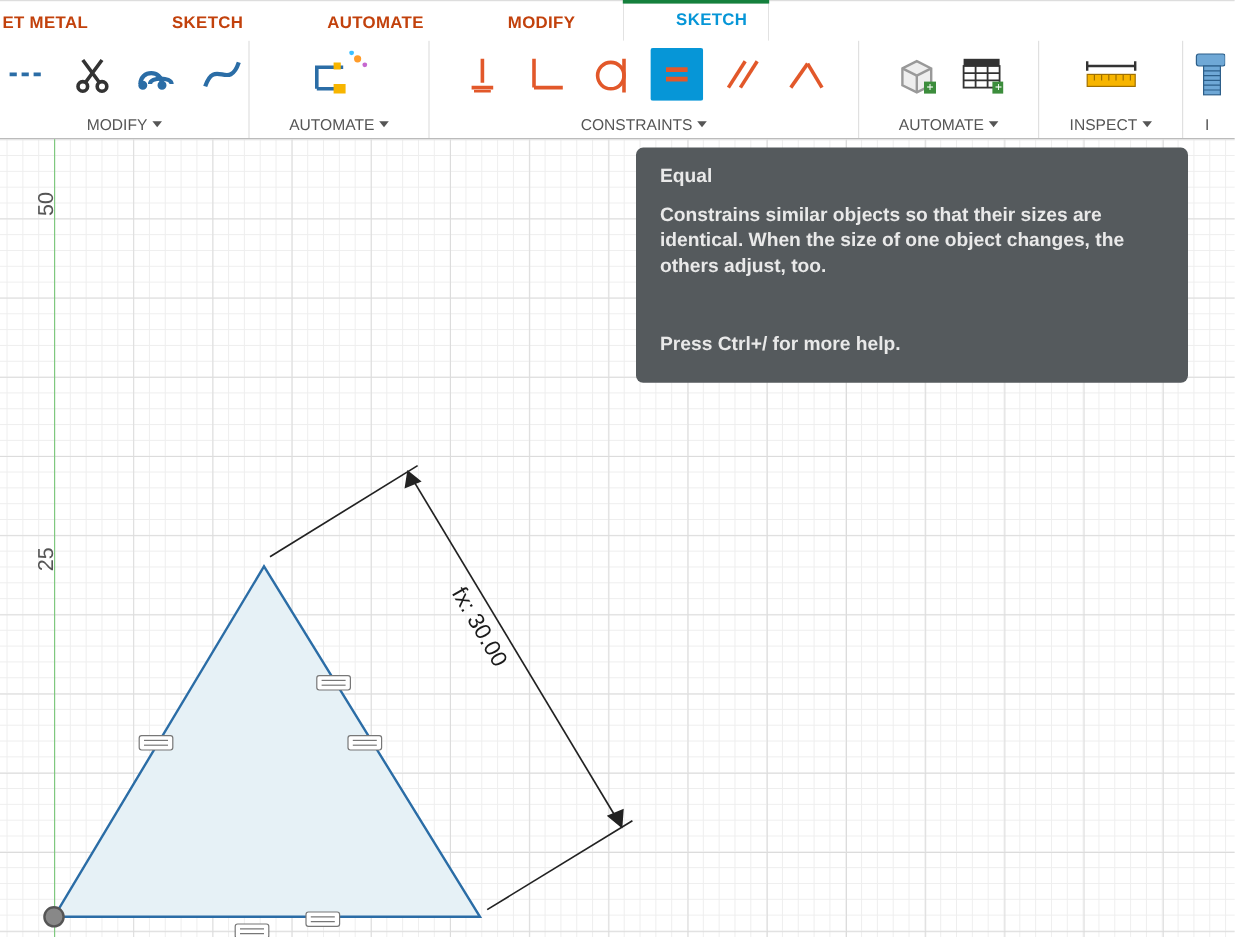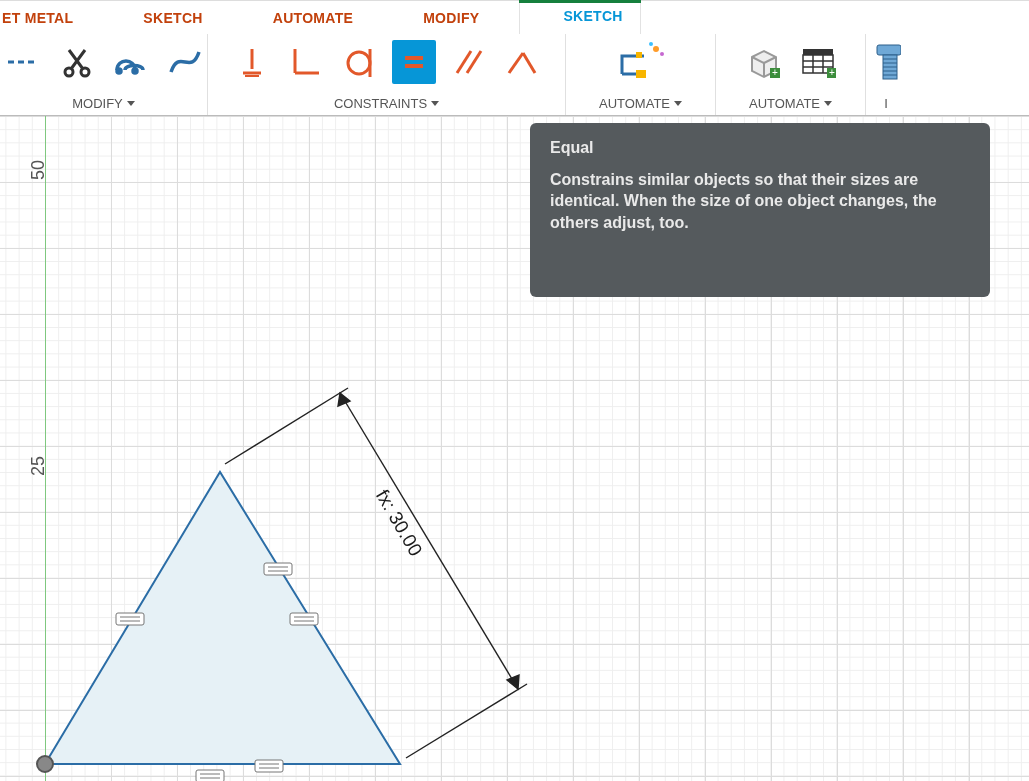--- a/index.html
+++ b/index.html
@@ -195,78 +195,20 @@
             <path d="M4 28 C12 4, 24 32, 32 8" stroke="#2b6da6" stroke-width="3.5" fill="none"></path>
           </svg>
       </span>
     </div>
     <div class="panel-label">
       <span>MODIFY</span>
         <span class="caret"></span>
     </div>
   </div>
 
-  <div class="panel" style="width:358px">
-    <div class="icons">
-      <span class="ico-btn">
-        <svg width="34" height="34">
-            <g stroke="#e2582a" stroke-width="3">
-              <line x1="17" y1="4" x2="17" y2="24"></line>
-              <line x1="8" y1="28" x2="26" y2="28"></line>
-              <line x1="10" y1="31" x2="24" y2="31" stroke-width="2"></line>
-            </g>
-          </svg>
-      </span>
-      <span class="ico-btn">
-        <svg width="34" height="34">
-            <g stroke="#e2582a" stroke-width="3">
-              <line x1="6" y1="28" x2="6" y2="4"></line>
-              <line x1="6" y1="28" x2="30" y2="28"></line>
-            </g>
-          </svg>
-      </span>
-      <span class="ico-btn">
-        <svg width="34" height="34">
-            <g stroke="#e2582a" stroke-width="3" fill="none">
-              <circle cx="16" cy="18" r="11"></circle>
-              <line x1="27" y1="4" x2="27" y2="32"></line>
-            </g>
-          </svg>
-      </span>
-      <span class="ico-btn selected">
-        <svg width="34" height="34">
-            <g stroke="#e2582a" stroke-width="4">
-              <line x1="8" y1="13" x2="26" y2="13"></line>
-              <line x1="8" y1="21" x2="26" y2="21"></line>
-            </g>
-          </svg>
-      </span>
-      <span class="ico-btn">
-        <svg width="34" height="34">
-            <g stroke="#e2582a" stroke-width="3">
-              <line x1="6" y1="28" x2="20" y2="6"></line>
-              <line x1="16" y1="28" x2="30" y2="6"></line>
-            </g>
-          </svg>
-      </span>
-      <span class="ico-btn">
-        <svg width="34" height="34">
-            <g stroke="#e2582a" stroke-width="3">
-              <line x1="4" y1="28" x2="18" y2="8"></line>
-              <line x1="18" y1="8" x2="30" y2="28"></line>
-            </g>
-          </svg>
-      </span>
-    </div>
-    <div class="panel-label">
-      <span>CONSTRAINTS</span>
-        <span class="caret"></span>
-    </div>
-  </div>
-
   <div class="panel" style="width:150px">
     <div class="icons">
       <span class="ico-btn" style="width:58px">
         <svg width="50" height="40">
             <g>
               <circle cx="40" cy="7" r="3" fill="#ff9c2a"></circle>
               <circle cx="46" cy="12" r="2" fill="#c668d0"></circle>
               <circle cx="35" cy="2" r="2" fill="#3cc0ff"></circle>
               <g stroke="#2b6da6" stroke-width="3" fill="none">
                 <path d="M6 32 L6 14 L28 14"></path>
@@ -277,20 +219,78 @@
             </g>
           </svg>
       </span>
     </div>
     <div class="panel-label">
       <span>AUTOMATE</span>
         <span class="caret"></span>
     </div>
   </div>
 
+  <div class="panel" style="width:358px">
+    <div class="icons">
+      <span class="ico-btn">
+        <svg width="34" height="34">
+            <g stroke="#e2582a" stroke-width="3">
+              <line x1="17" y1="4" x2="17" y2="24"></line>
+              <line x1="8" y1="28" x2="26" y2="28"></line>
+              <line x1="10" y1="31" x2="24" y2="31" stroke-width="2"></line>
+            </g>
+          </svg>
+      </span>
+      <span class="ico-btn">
+        <svg width="34" height="34">
+            <g stroke="#e2582a" stroke-width="3">
+              <line x1="6" y1="28" x2="6" y2="4"></line>
+              <line x1="6" y1="28" x2="30" y2="28"></line>
+            </g>
+          </svg>
+      </span>
+      <span class="ico-btn">
+        <svg width="34" height="34">
+            <g stroke="#e2582a" stroke-width="3" fill="none">
+              <circle cx="16" cy="18" r="11"></circle>
+              <line x1="27" y1="4" x2="27" y2="32"></line>
+            </g>
+          </svg>
+      </span>
+      <span class="ico-btn selected">
+        <svg width="34" height="34">
+            <g stroke="#e2582a" stroke-width="4">
+              <line x1="8" y1="13" x2="26" y2="13"></line>
+              <line x1="8" y1="21" x2="26" y2="21"></line>
+            </g>
+          </svg>
+      </span>
+      <span class="ico-btn">
+        <svg width="34" height="34">
+            <g stroke="#e2582a" stroke-width="3">
+              <line x1="6" y1="28" x2="20" y2="6"></line>
+              <line x1="16" y1="28" x2="30" y2="6"></line>
+            </g>
+          </svg>
+      </span>
+      <span class="ico-btn">
+        <svg width="34" height="34">
+            <g stroke="#e2582a" stroke-width="3">
+              <line x1="4" y1="28" x2="18" y2="8"></line>
+              <line x1="18" y1="8" x2="30" y2="28"></line>
+            </g>
+          </svg>
+      </span>
+    </div>
+    <div class="panel-label">
+      <span>CONSTRAINTS</span>
+        <span class="caret"></span>
+    </div>
+  </div>
+
   <div class="panel" style="width:150px">
     <div class="icons">
       <span class="ico-btn">
         <svg width="34" height="34">
             <g stroke="#999" stroke-width="2" fill="#eee">
               <polygon points="5,12 17,6 29,12 29,26 17,32 5,26"></polygon>
               <line x1="5" y1="12" x2="17" y2="18"></line>
               <line x1="29" y1="12" x2="17" y2="18"></line>
               <line x1="17" y1="18" x2="17" y2="32"></line>
             </g>
@@ -312,20 +312,44 @@
             <text x="32" y="31" font-size="10" fill="#fff" text-anchor="middle">+</text>
           </svg>
       </span>
     </div>
     <div class="panel-label">
       <span>AUTOMATE</span>
         <span class="caret"></span>
     </div>
   </div>
 
+  <div class="panel" style="width:120px">
+    <div class="icons">
+      <span class="ico-btn" style="width:56px">
+        <svg width="48" height="30">
+            <g>
+              <line x1="4" y1="8" x2="44" y2="8" stroke="#333" stroke-width="2"></line>
+              <line x1="4" y1="4" x2="4" y2="12" stroke="#333" stroke-width="2"></line>
+              <line x1="44" y1="4" x2="44" y2="12" stroke="#333" stroke-width="2"></line>
+              <rect x="4" y="15" width="40" height="10" fill="#f7b500" stroke="#a07000"></rect>
+              <line x1="10" y1="15" x2="10" y2="20" stroke="#a07000"></line>
+              <line x1="16" y1="15" x2="16" y2="20" stroke="#a07000"></line>
+              <line x1="22" y1="15" x2="22" y2="20" stroke="#a07000"></line>
+              <line x1="28" y1="15" x2="28" y2="20" stroke="#a07000"></line>
+              <line x1="34" y1="15" x2="34" y2="20" stroke="#a07000"></line>
+              <line x1="40" y1="15" x2="40" y2="20" stroke="#a07000"></line>
+            </g>
+          </svg>
+      </span>
+    </div>
+    <div class="panel-label">
+      <span>INSPECT</span>
+        <span class="caret"></span>
+    </div>
+  </div>
 
   <div class="panel" style="width:40px;border-right:none">
     <div class="icons">
       <span class="ico-btn">
         <svg width="30" height="38">
             <g fill="#6fa8d6" stroke="#2d5f8a" stroke-width="1">
               <rect x="6" y="2" width="24" height="10" rx="2"></rect>
               <rect x="12" y="12" width="14" height="24"></rect>
               <line x1="12" y1="16" x2="26" y2="16"></line>
               <line x1="12" y1="20" x2="26" y2="20"></line>
@@ -387,13 +411,14 @@
       <polygon points="518,573 507,564 519,559" fill="#222"></polygon>
     </g>
   </svg>
 
   <div class="dim-lbl" style="top:370px;left:390px">fx: 30.00</div>
 </div>
 
 <div class="tooltip">
   <div class="tt-title">Equal</div>
   <div class="tt-body">Constrains similar objects so that their sizes are identical. When the size of one object changes, the others adjust, too.</div>
+  <div class="tt-help">Press Ctrl+/ for more help.</div>
 </div>
 
 </body></html>

